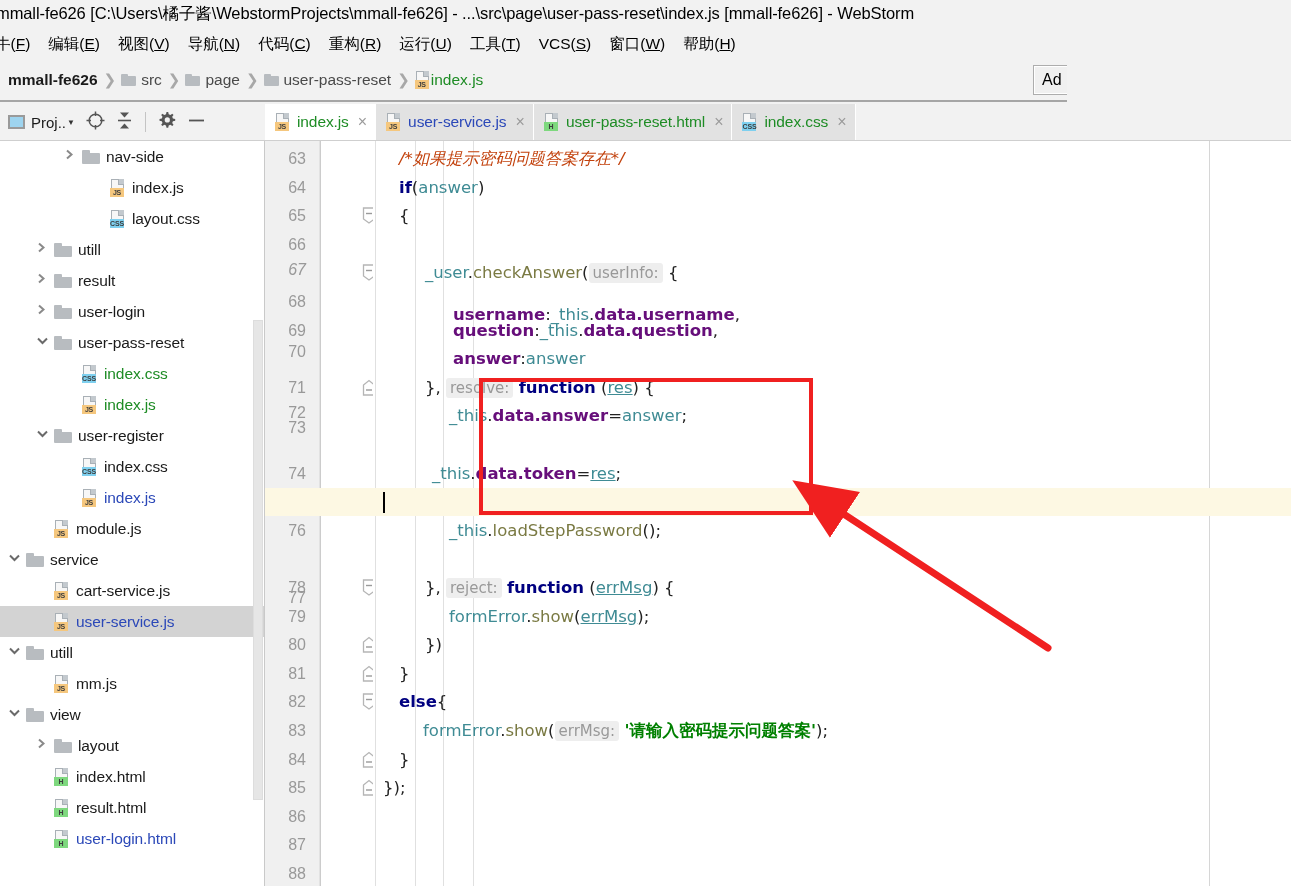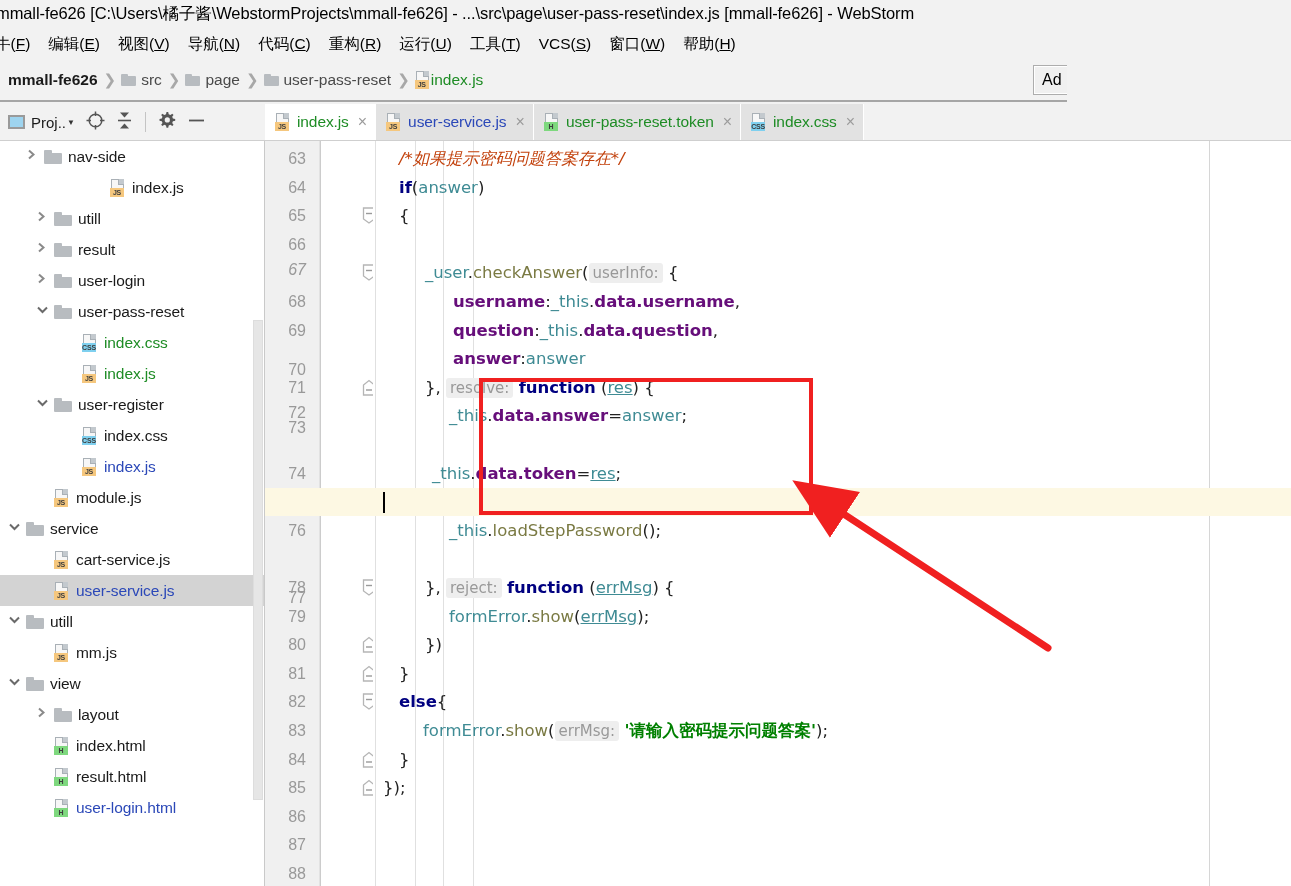--- a/index.html
+++ b/index.html
@@ -390,54 +390,63 @@
           </span>
           <span class="tlabel c-blue">user-service.js</span>
           <span class="tclose">×</span>
         </div>
         <div class="tab">
           <span class="fico h">
             <span class="page"></span>
             <span class="corner"></span>
             <span class="badge">H</span>
           </span>
-          <span class="tlabel c-green">user-pass-reset.token</span>
+          <span class="tlabel c-green">user-pass-reset.html</span>
           <span class="tclose">×</span>
         </div>
         <div class="tab">
           <span class="fico css">
             <span class="page"></span>
             <span class="corner"></span>
             <span class="badge">CSS</span>
           </span>
           <span class="tlabel c-green">index.css</span>
           <span class="tclose">×</span>
         </div>
       </div>
   </div>
 
   <div class="sidebar">
     <div class="tree" id="tree">
-        <div class="trow" style="padding-left: 26px; text-align: right;">
+        <div class="trow" style="padding-left: 64px; text-align: right;">
           <span class="twist right">
             <svg width="11" height="11" viewBox="0 0 11 11">
               <polyline points="3,1.5 7.5,5.5 3,9.5" fill="none" stroke="#8a8a8a" stroke-width="2"></polyline>
             </svg>
           </span>
           <span class="tfolder"></span>
           <span class="tlbl">nav-side</span>
         </div>
         <div class="trow" style="padding-left: 92px;">
           <span class="twist none"></span>
           <span class="fico js tfile">
             <span class="page"></span>
             <span class="corner"></span>
             <span class="badge">JS</span>
           </span>
           <span class="tlbl">index.js</span>
+        </div>
+        <div class="trow" style="padding-left: 92px;">
+          <span class="twist none"></span>
+          <span class="fico css tfile">
+            <span class="page"></span>
+            <span class="corner"></span>
+            <span class="badge">CSS</span>
+          </span>
+          <span class="tlbl">layout.css</span>
         </div>
         <div class="trow" style="padding-left: 36px;">
           <span class="twist right">
             <svg width="11" height="11" viewBox="0 0 11 11">
               <polyline points="3,1.5 7.5,5.5 3,9.5" fill="none" stroke="#8a8a8a" stroke-width="2"></polyline>
             </svg>
           </span>
           <span class="tfolder"></span>
           <span class="tlbl">utill</span>
         </div>
@@ -622,21 +631,21 @@
   <div class="editor">
     <div class="gutter" id="gutter">
         <div class="caret-row-gutter" style="top: 347.2px;"></div>
         <div class="lnum" style="top: 4px;">63</div>
         <div class="lnum" style="top: 32.6px;">64</div>
         <div class="lnum" style="top: 61.2px;">65</div>
         <div class="lnum" style="top: 89.8px;">66</div>
         <div class="lnum" style="top: 115px; font-style: italic;">67</div>
         <div class="lnum" style="top: 147px;">68</div>
         <div class="lnum" style="top: 175.6px;">69</div>
-        <div class="lnum" style="top: 215px;">70</div>
+        <div class="lnum" style="top: 197px;">70</div>
         <div class="lnum" style="top: 232.8px;">71</div>
         <div class="lnum" style="top: 258px;">72</div>
         <div class="lnum" style="top: 273px;">73</div>
         <div class="lnum" style="top: 318.6px;">74</div>
         <div class="lnum" style="top: 347.2px;">75</div>
         <div class="lnum" style="top: 375.8px;">76</div>
         <div class="lnum" style="top: 404.4px; margin-top: 39px;">77</div>
         <div class="lnum" style="top: 433px;">78</div>
         <div class="lnum" style="top: 461.6px;">79</div>
         <div class="lnum" style="top: 490.2px;">80</div>
@@ -695,21 +704,21 @@
       <div class="indent-guide" style="left:42px;"></div>
       <div class="indent-guide" style="left:70px;"></div>
       <div class="indent-guide" style="left:100px;"></div>
       <div class="right-edge-line"></div>
     <div class="caret-row" style="top: 347.2px;"></div>
         <div class="cline" style="top: 4px; left: 26px;"><span class="t-comment">/*如果提示密码问题答案存在*/</span></div>
         <div class="cline" style="top: 32.6px; left: 26px;"><span class="t-kw">if</span><span class="t-punct">(</span><span class="t-teal">answer</span><span class="t-punct">)</span></div>
         <div class="cline" style="top: 61.2px; left: 26px;"><span class="t-punct">{</span></div>
         <div class="cline" style="top: 89.8px; left: 26px;"></div>
         <div class="cline" style="top: 118.4px; left: 52px;"><span class="t-teal">_user</span><span class="t-punct">.</span><span class="t-fn">checkAnswer</span><span class="t-punct">(</span><span class="t-hint">userInfo:</span><span class="t-punct"> {</span></div>
-        <div class="cline" style="top: 147px; left: 80px;"><span class="t-field">username</span><span class="t-punct">:</span><span class="t-teal">_this</span><span class="t-punct">.</span><span class="t-field">data.username</span><span class="t-punct">,</span></div>
+        <div class="cline" style="top: 160px; left: 80px;"><span class="t-field">username</span><span class="t-punct">:</span><span class="t-teal">_this</span><span class="t-punct">.</span><span class="t-field">data.username</span><span class="t-punct">,</span></div>
         <div class="cline" style="top: 175.6px; left: 80px;"><span class="t-field">question</span><span class="t-punct">:</span><span class="t-teal">_this</span><span class="t-punct">.</span><span class="t-field">data.question</span><span class="t-punct">,</span></div>
         <div class="cline" style="top: 204.2px; left: 80px;"><span class="t-field">answer</span><span class="t-punct">:</span><span class="t-teal">answer</span></div>
         <div class="cline" style="top: 232.8px; left: 52px;"><span class="t-punct">}, </span><span class="t-hint">resolve:</span><span class="t-punct"> </span><span class="t-kw">function</span><span class="t-punct"> (</span><span class="t-teal t-under">res</span><span class="t-punct">) {</span></div>
         <div class="cline" style="top: 261.4px; left: 76px;"><span class="t-teal">_this</span><span class="t-punct">.</span><span class="t-field">data.answer</span><span class="t-punct">=</span><span class="t-teal">answer</span><span class="t-punct">;</span></div>
         <div class="cline" style="top: 290px; left: 76px;"></div>
         <div class="cline" style="top: 318.6px; left: 59px;"><span class="t-teal">_this</span><span class="t-punct">.</span><span class="t-field">data.token</span><span class="t-punct">=</span><span class="t-teal t-under">res</span><span class="t-punct">;</span></div>
         <div class="cline" style="top: 347.2px; left: 76px;"></div>
         <div class="cline" style="top: 375.8px; left: 76px;"><span class="t-teal">_this</span><span class="t-punct">.</span><span class="t-fn">loadStepPassword</span><span class="t-punct">();</span></div>
         <div class="cline" style="top: 404.4px; left: 76px;"></div>
         <div class="cline" style="top: 433px; left: 52px;"><span class="t-punct">}, </span><span class="t-hint">reject:</span><span class="t-punct"> </span><span class="t-kw">function</span><span class="t-punct"> (</span><span class="t-teal t-under">errMsg</span><span class="t-punct">) {</span></div>

